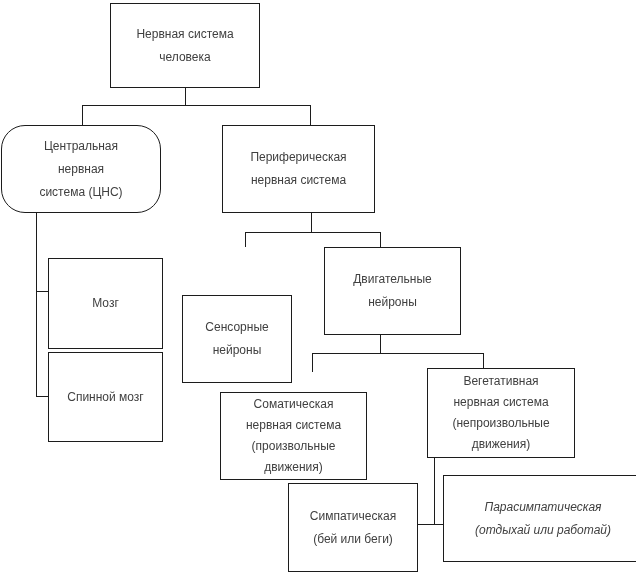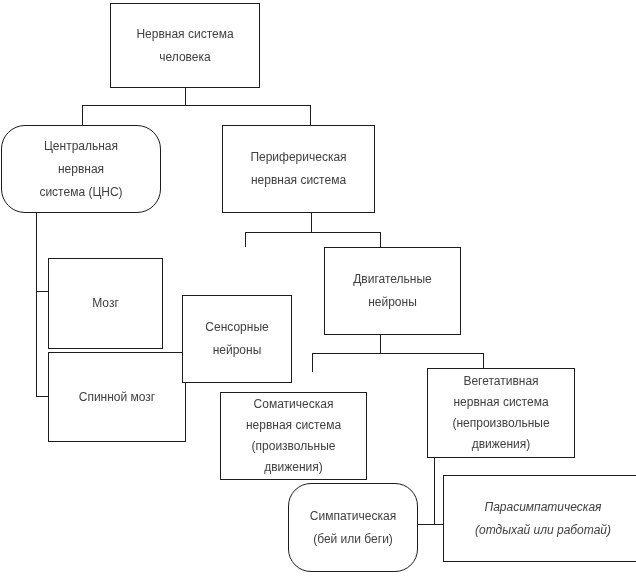--- a/index.html
+++ b/index.html
@@ -63,37 +63,37 @@
 
   <div class="node" style="left:1px;   top:125px; width:160px; height:88px;border-radius:24px;">Центральная
 нервная
 система (ЦНС)</div>
 
   <div class="node" style="left:222px; top:125px; width:153px; height:88px;">Периферическая
 нервная система</div>
 
   <div class="node" style="left:48px;  top:246px; width:115px; height:91px;margin-top:12px;">Мозг</div>
 
-  <div class="node" style="left:48px;  top:352px; width:138px; height:90px;">Спинной мозг</div>
+  <div class="node" style="left:48px;  top:352px; width:115px; height:90px;">Спинной мозг</div>
 
   <div class="node" style="left:182px; top:247px; width:110px; height:88px;margin-top:48px;">Сенсорные
 нейроны</div>
 
   <div class="node" style="left:324px; top:247px; width:137px; height:88px;">Двигательные
 нейроны</div>
 
   <div class="node tight" style="left:220px; top:372px; width:147px; height:88px;margin-top:20px;">Соматическая
 нервная система
 (произвольные
 движения)</div>
 
   <div class="node tight" style="left:427px; top:368px; width:148px; height:90px;">Вегетативная
 нервная система
 (непроизвольные
 движения)</div>
 
-  <div class="node" style="left:288px; top:483px; width:130px; height:89px;border-radius:23px;">Симпатическая
+  <div class="node" style="left:288px; top:483px; width:130px; height:89px;">Симпатическая
 (бей или беги)</div>
 
   <div class="node" style="left:443px; top:475px; width:200px; height:87px;font-style:italic;">Парасимпатическая
 (отдыхай или работай)</div>
 
 </div>
 
 </body></html>

